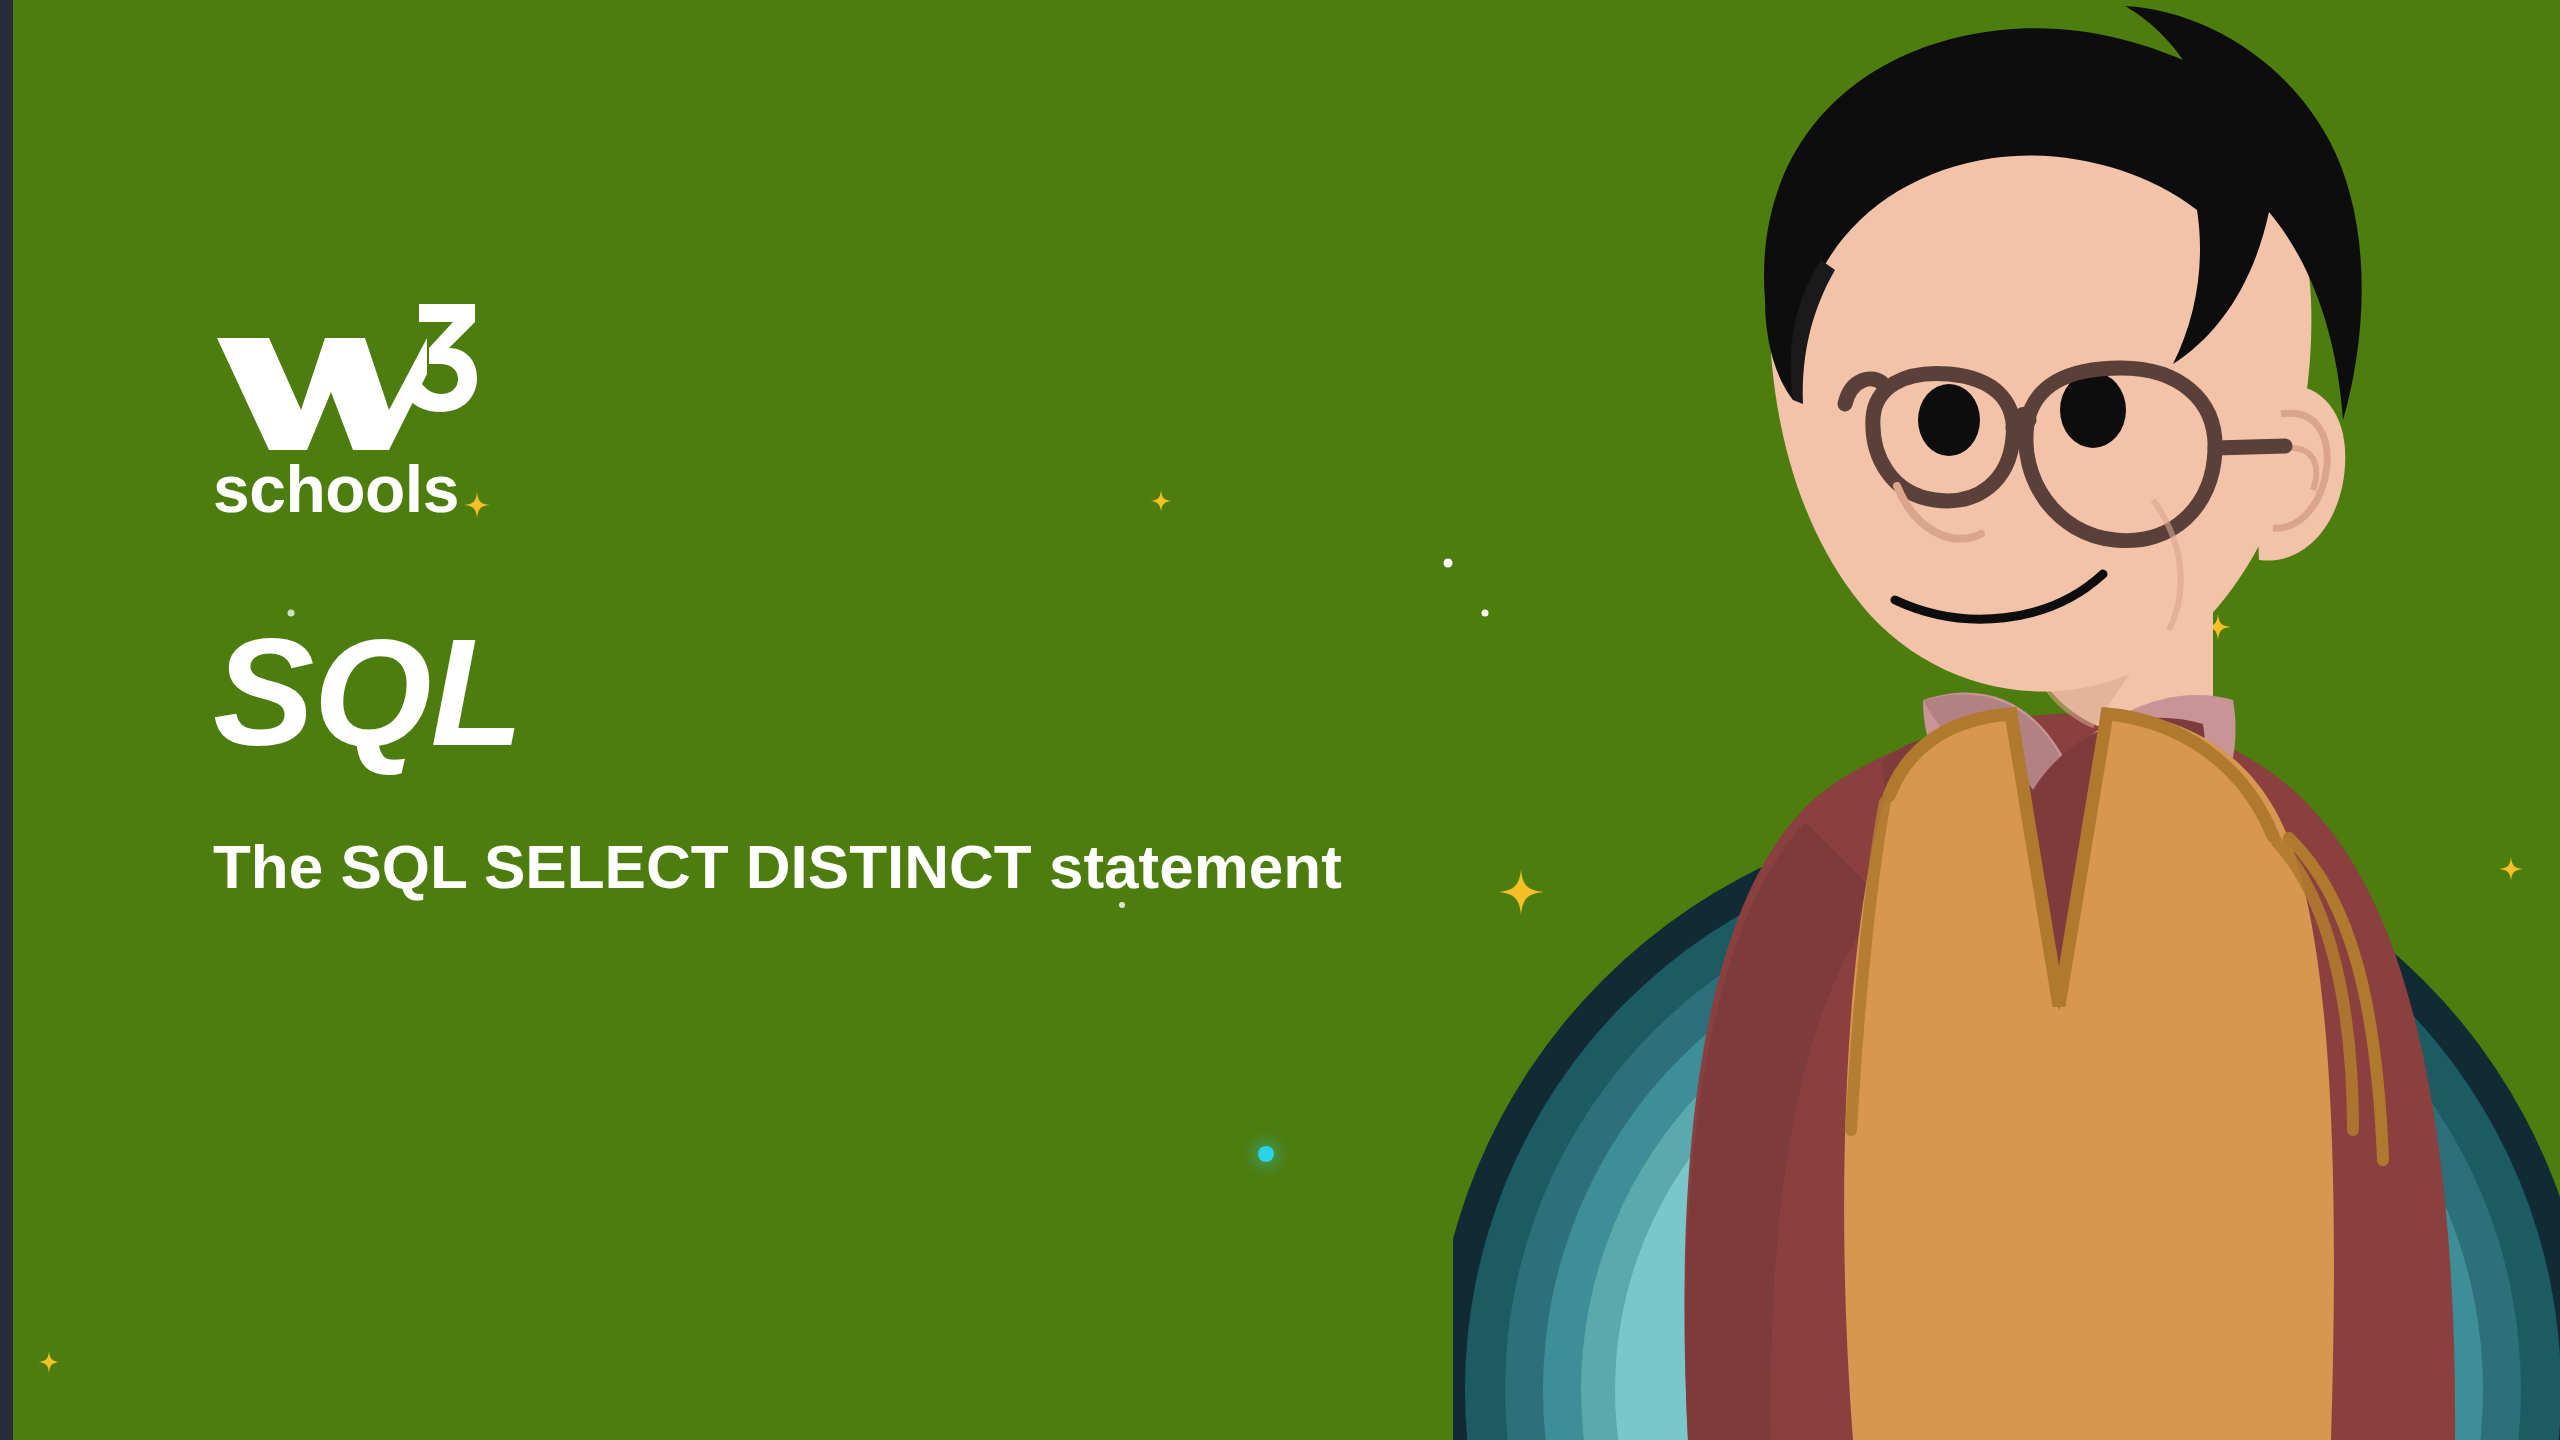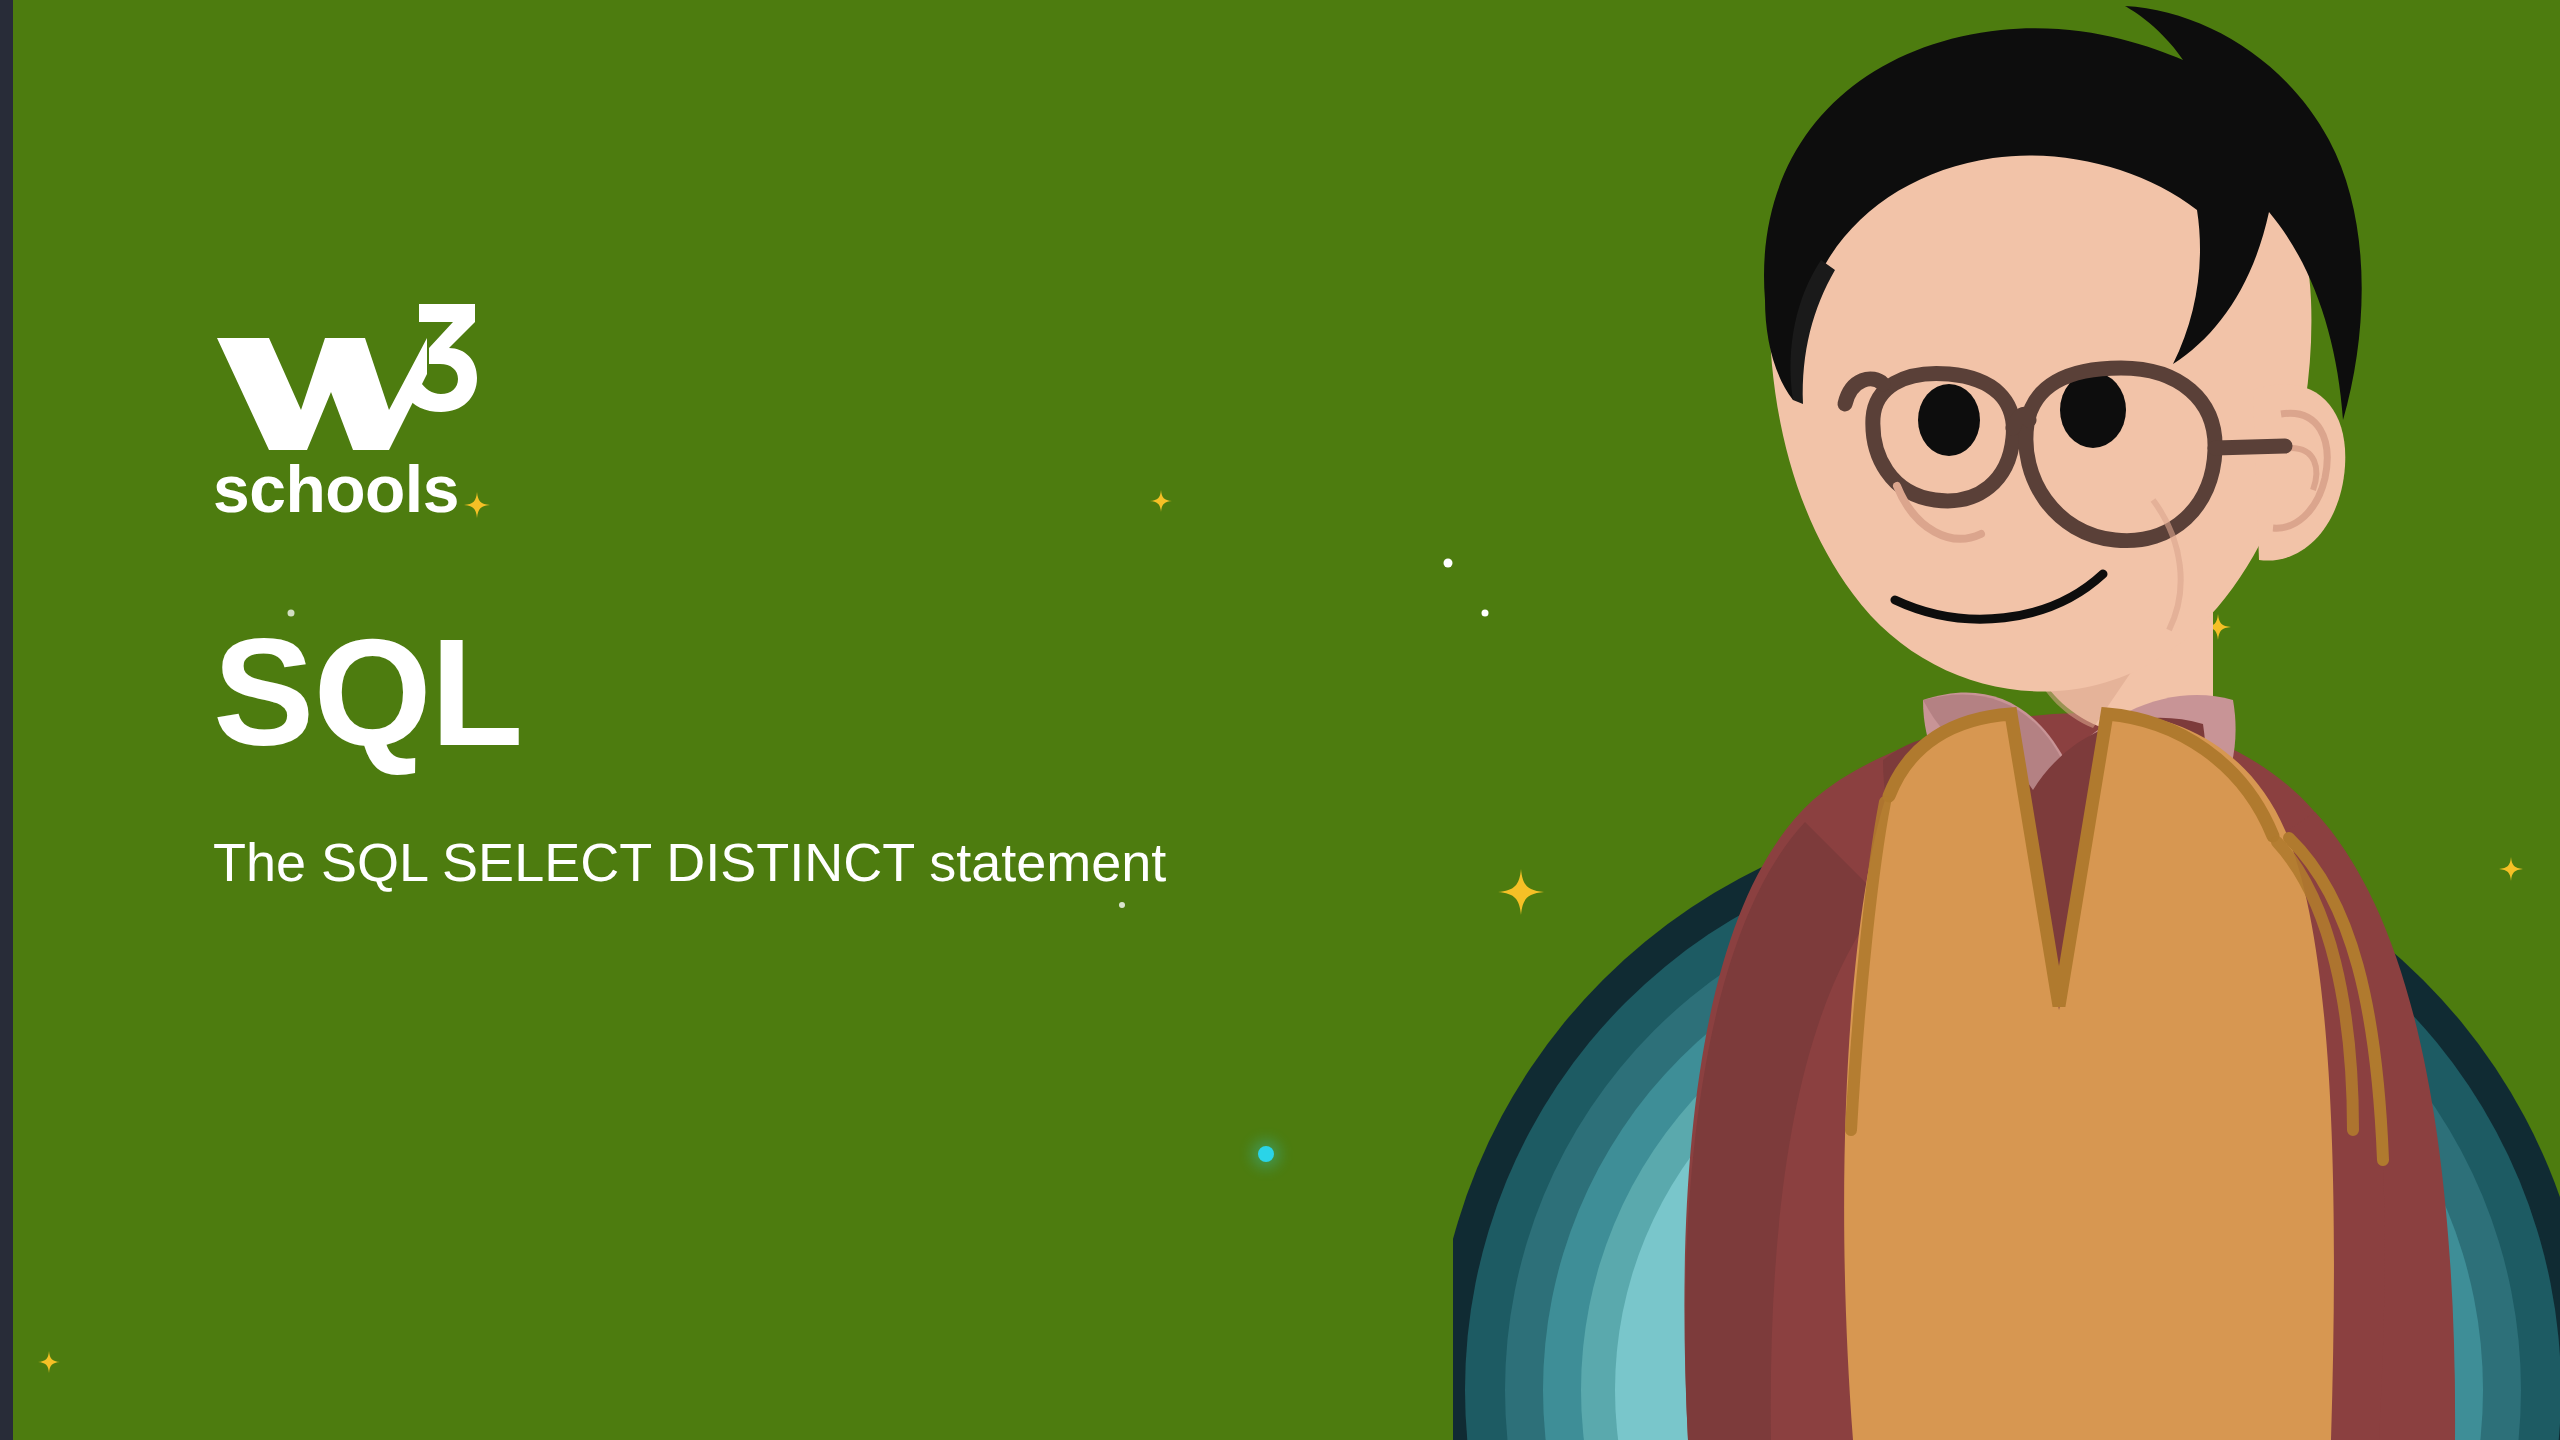--- a/index.html
+++ b/index.html
@@ -55,29 +55,30 @@
   }
 
   .headline {
     margin-top:92px;
     color:#ffffff;
     font-weight:700;
     font-size:152px;
     line-height:1.03;
     letter-spacing:-1px;
     white-space:nowrap;
+    font-style:italic;
   }
   .headline .l1 { display:block; }
   .headline .l2 { display:block; }
 
   .subtitle {
     margin-top:62px;
     color:#ffffff;
-    font-weight:400;
-    font-size:54px;
+    font-weight:700;
+    font-size:62px;
     line-height:1.1;
     letter-spacing:0px;
     white-space:nowrap;
   }
 
   
   .illustration {
     position:absolute;
     right:0; bottom:0;
     width:1120px; height:1440px;

